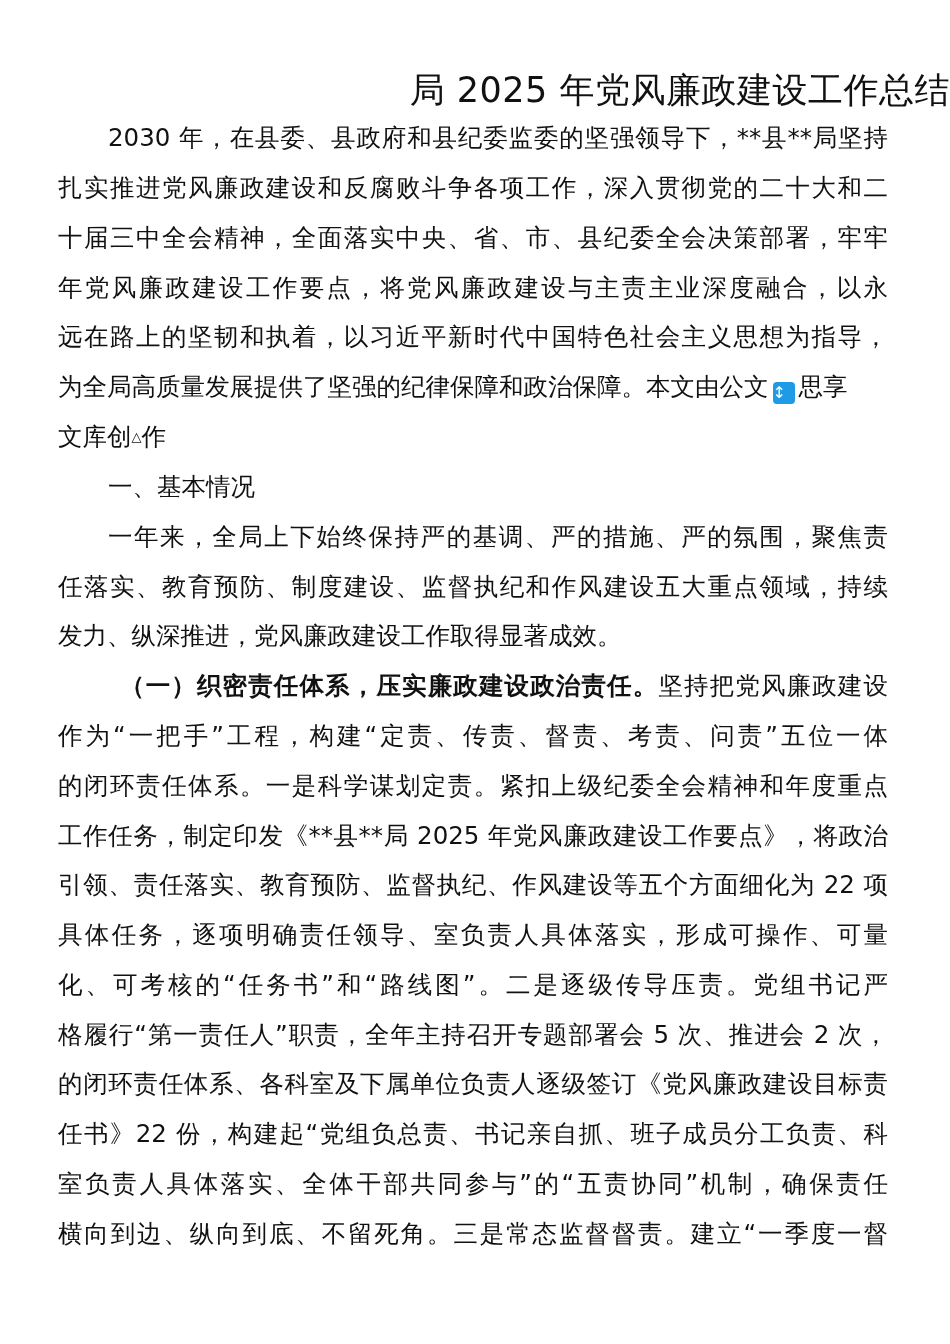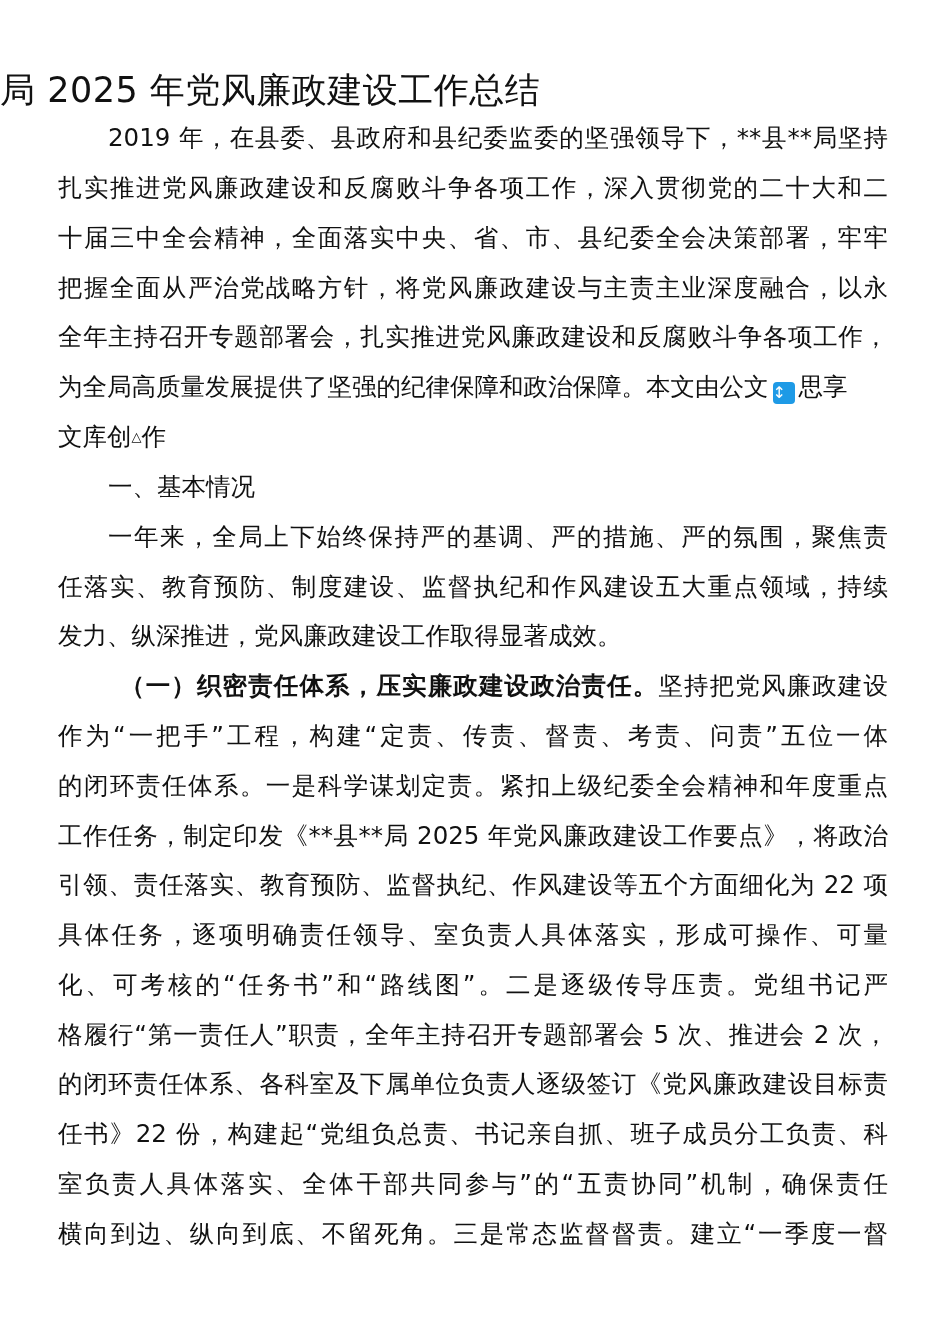--- a/index.html
+++ b/index.html
@@ -1,41 +1,41 @@
 <!DOCTYPE html>
 <html><head>
 <meta charset="utf-8">
 <style>
   html, body { margin:0; padding:0; background:#ffffff; }
   body { width:950px; height:1344px; position:relative; overflow:hidden;
          font-family:"DejaVu Sans","Liberation Sans",sans-serif; color:#111111; }
-  .title { position:absolute; left:0; width:950px; top:66px; text-align:left;
+  .title { position:absolute; left:0; width:950px; top:66px; text-align:right;
            font-size:35px; line-height:48px; letter-spacing:0.5px; }
   .line { position:absolute; left:58px; width:830px; font-size:24.5px; line-height:34px;
           white-space:nowrap; text-align:justify; text-align-last:justify; letter-spacing:0; }
   .line.last { text-align-last:left; }
   .indent1 { left:108px; width:780px; }
   .indent2 { left:120px; width:768px; }
   .bold { font-weight:bold;margin-top:16px; }
   .badge { display:inline-block; width:22px; height:22px; background:#1e9ae6; border-radius:4px;
            vertical-align:-3px; color:#fff; font-size:16px; line-height:22px; text-align:center;
            margin:0 4px; }
   .small-tri { font-size:13px; vertical-align:4px; }
 </style>
 </head>
 <body>
 
 <div>
   <div class="title">局 2025 年党风廉政建设工作总结</div>
 
-  <div class="line indent1" style="top:121px">2019 年，在县委、县政府和县纪委监委的坚强领导下，**县**局坚持</div>
+  <div class="line indent1" style="top:121px">2030 年，在县委、县政府和县纪委监委的坚强领导下，**县**局坚持</div>
   <div class="line" style="top:171px">扎实推进党风廉政建设和反腐败斗争各项工作，深入贯彻党的二十大和二</div>
   <div class="line" style="top:221px">十届三中全会精神，全面落实中央、省、市、县纪委全会决策部署，牢牢</div>
-  <div class="line" style="top:271px">把握全面从严治党战略方针，将党风廉政建设与主责主业深度融合，以永</div>
-  <div class="line" style="top:320px">全年主持召开专题部署会，扎实推进党风廉政建设和反腐败斗争各项工作，</div>
+  <div class="line" style="top:271px">年党风廉政建设工作要点，将党风廉政建设与主责主业深度融合，以永</div>
+  <div class="line" style="top:320px">远在路上的坚韧和执着，以习近平新时代中国特色社会主义思想为指导，</div>
   <div class="line" style="top:370px;text-align-last:left">
     <span>为全局高质量发展提供了坚强的纪律保障和政治保障。本文由公文</span><span class="badge">↕</span><span>思享</span>
   </div>
   <div class="line last" style="top:420px">
     <span>文库创</span><span class="small-tri">△</span><span>作</span>
   </div>
 
   <div class="line indent1 last" style="top:470px">一、基本情况</div>
 
   <div class="line indent1" style="top:520px">一年来，全局上下始终保持严的基调、严的措施、严的氛围，聚焦责</div>

